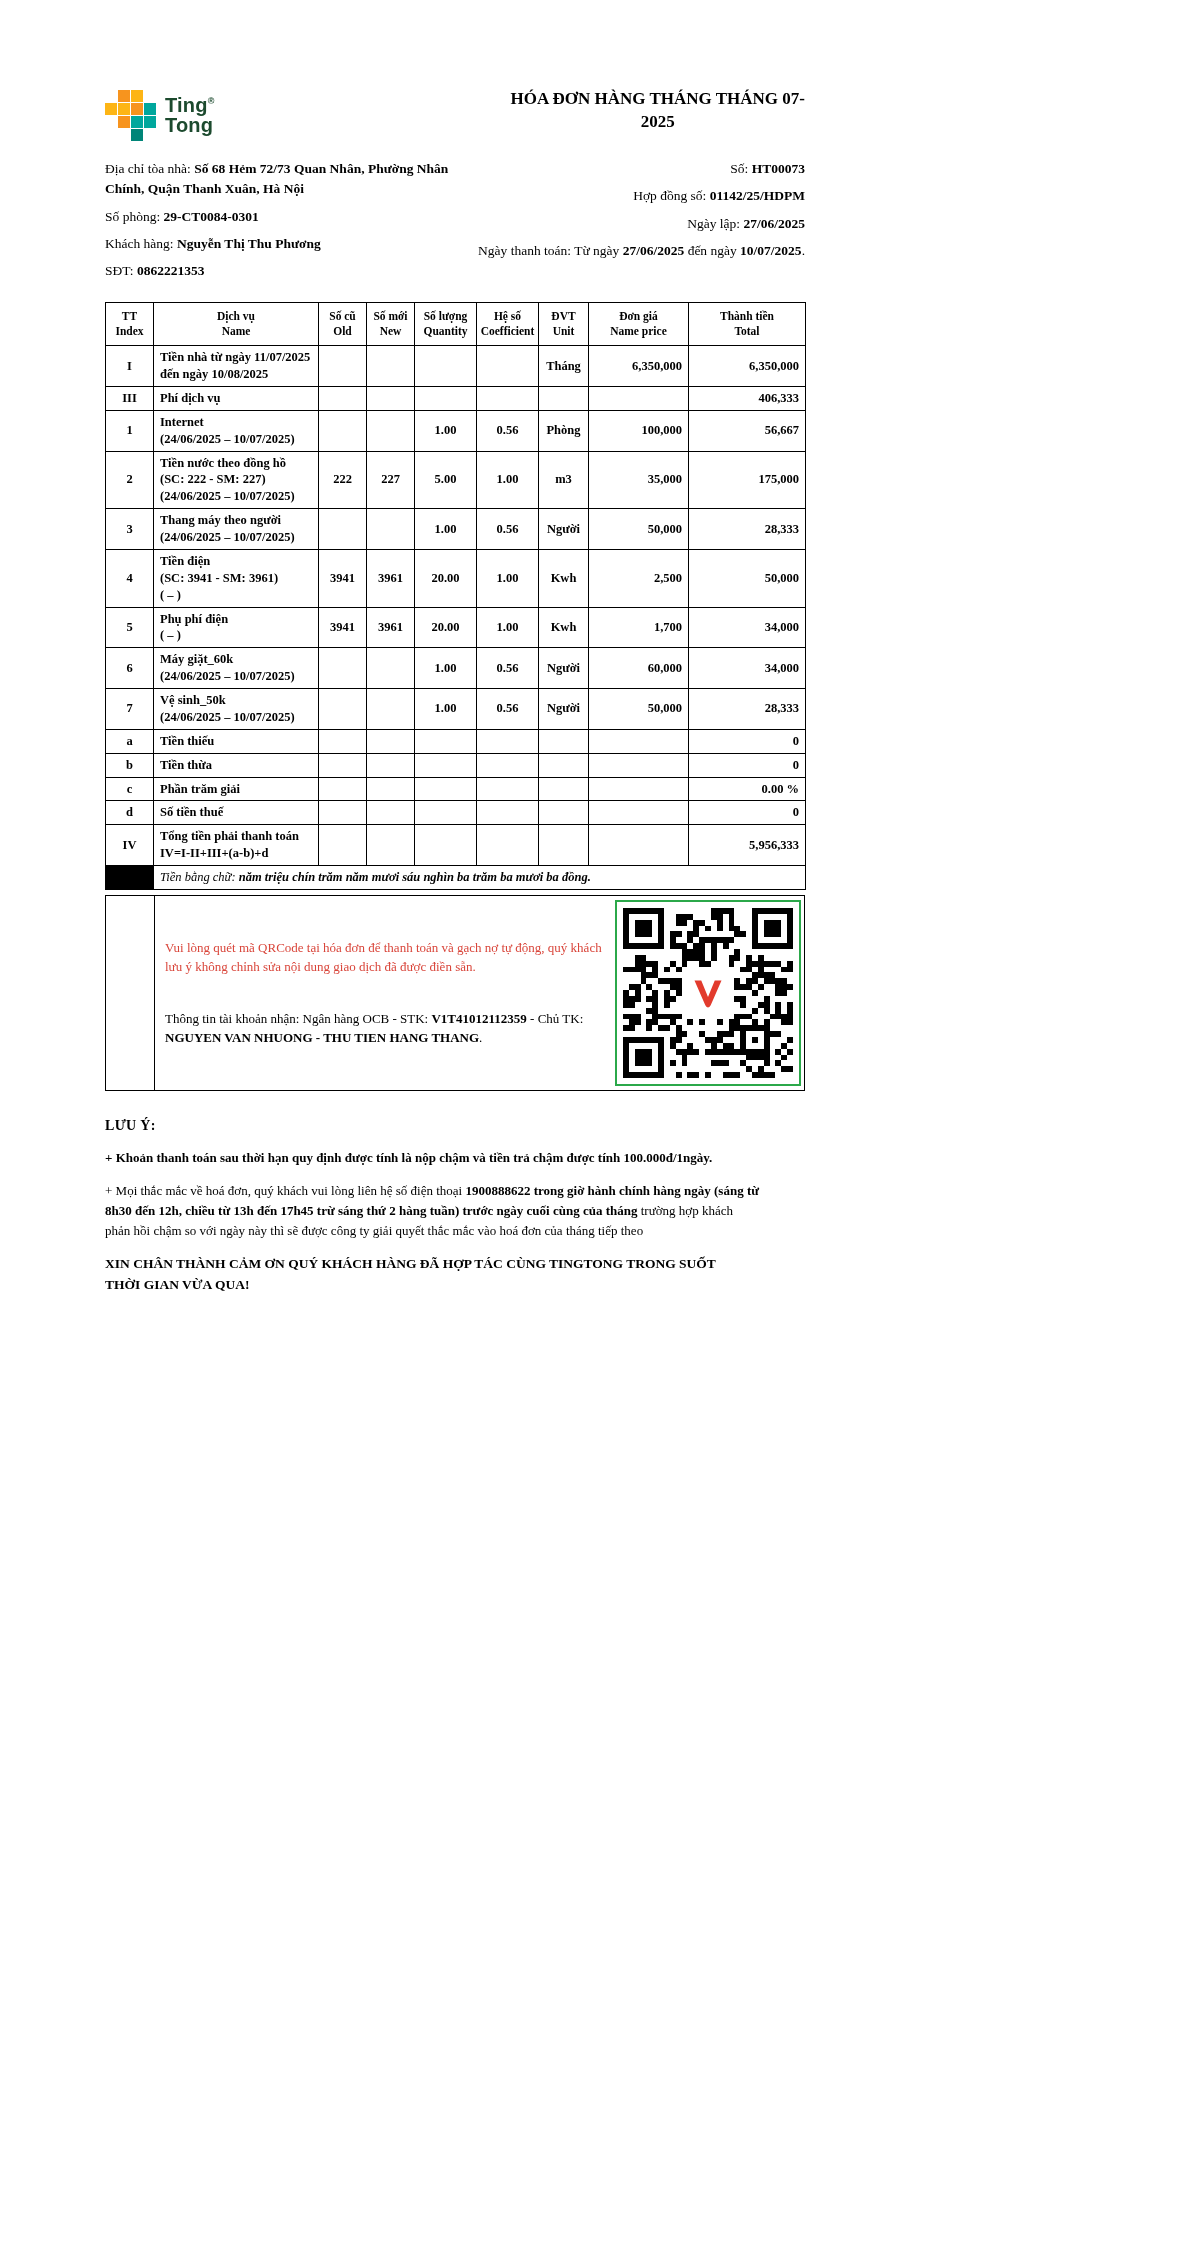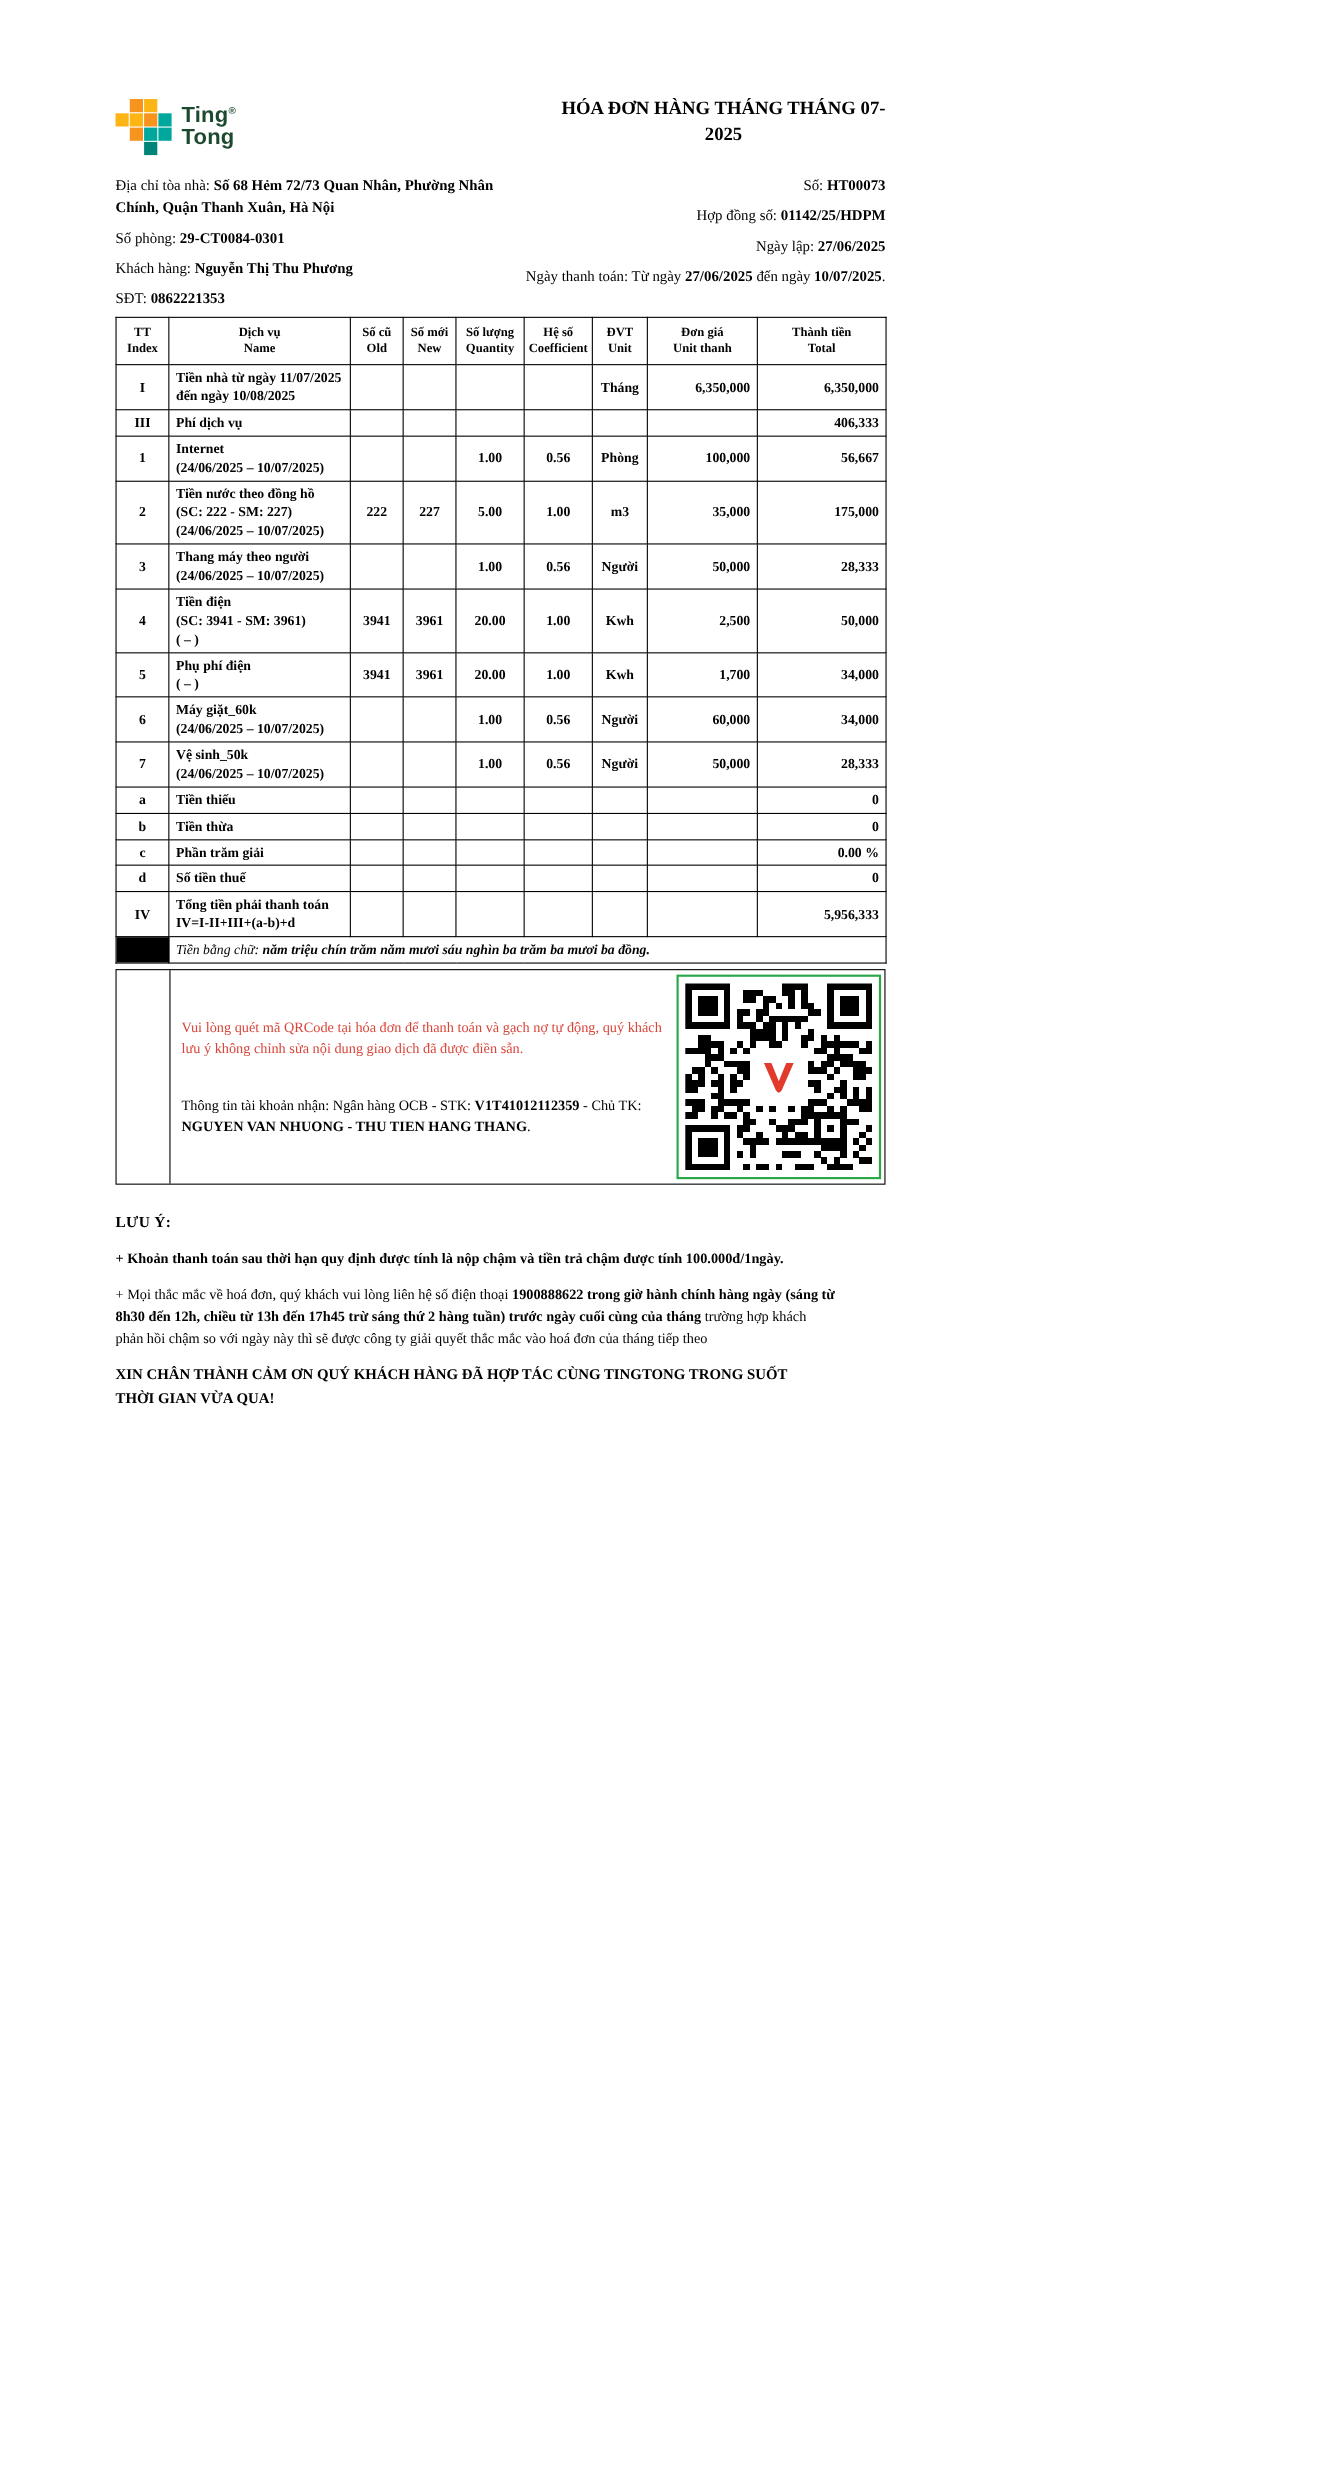--- a/index.html
+++ b/index.html
@@ -16,21 +16,21 @@
   .logo-text .reg{font-size:9px;vertical-align:super;}
   .title{font-weight:700;font-size:17px;line-height:1.35;text-align:center;white-space:pre-line;max-width:360px;}
 
   
   .info{display:flex;justify-content:flex-end;margin-top:18px;font-size:13.5px;}
   .info-left{width:358px;}
   .info-right{width:342px;text-align:right;}
   .iline{margin-bottom:7px;line-height:1.5;}
 
   
-  #invoice-table{border-collapse:collapse;table-layout:fixed;width:700px;font-size:12.5px;}
+  #invoice-table{border-collapse:collapse;table-layout:fixed;width:700px;margin-top:14px;font-size:12.5px;}
   #invoice-table th,#invoice-table td{border:1px solid #000;padding:3px 6px;vertical-align:middle;}
   #invoice-table thead th{font-weight:700;text-align:center;font-size:11.5px;padding:6px 2px;line-height:1.3;}
   #invoice-table thead th div{white-space:nowrap;}
   #invoice-table tbody td{font-weight:700;line-height:1.35;}
   .c-tt{text-align:center;}
   .c-name{text-align:left;white-space:pre-line;}
   .c-mid{text-align:center;}
   .c-right{text-align:right;}
   .black-cell{background:#000;}
   .words-row td{padding:5px 8px;}
@@ -136,21 +136,21 @@
           <th>
             <div>Hệ số</div>
             <div>Coefficient</div>
           </th>
           <th>
             <div>ĐVT</div>
             <div>Unit</div>
           </th>
           <th>
             <div>Đơn giá</div>
-            <div>Unit thanh</div>
+            <div>Name price</div>
           </th>
           <th>
             <div>Thành tiền</div>
             <div>Total</div>
           </th>
         </tr>
     </thead>
     <tbody>
         <tr>
           <td class="c-tt">I</td>

